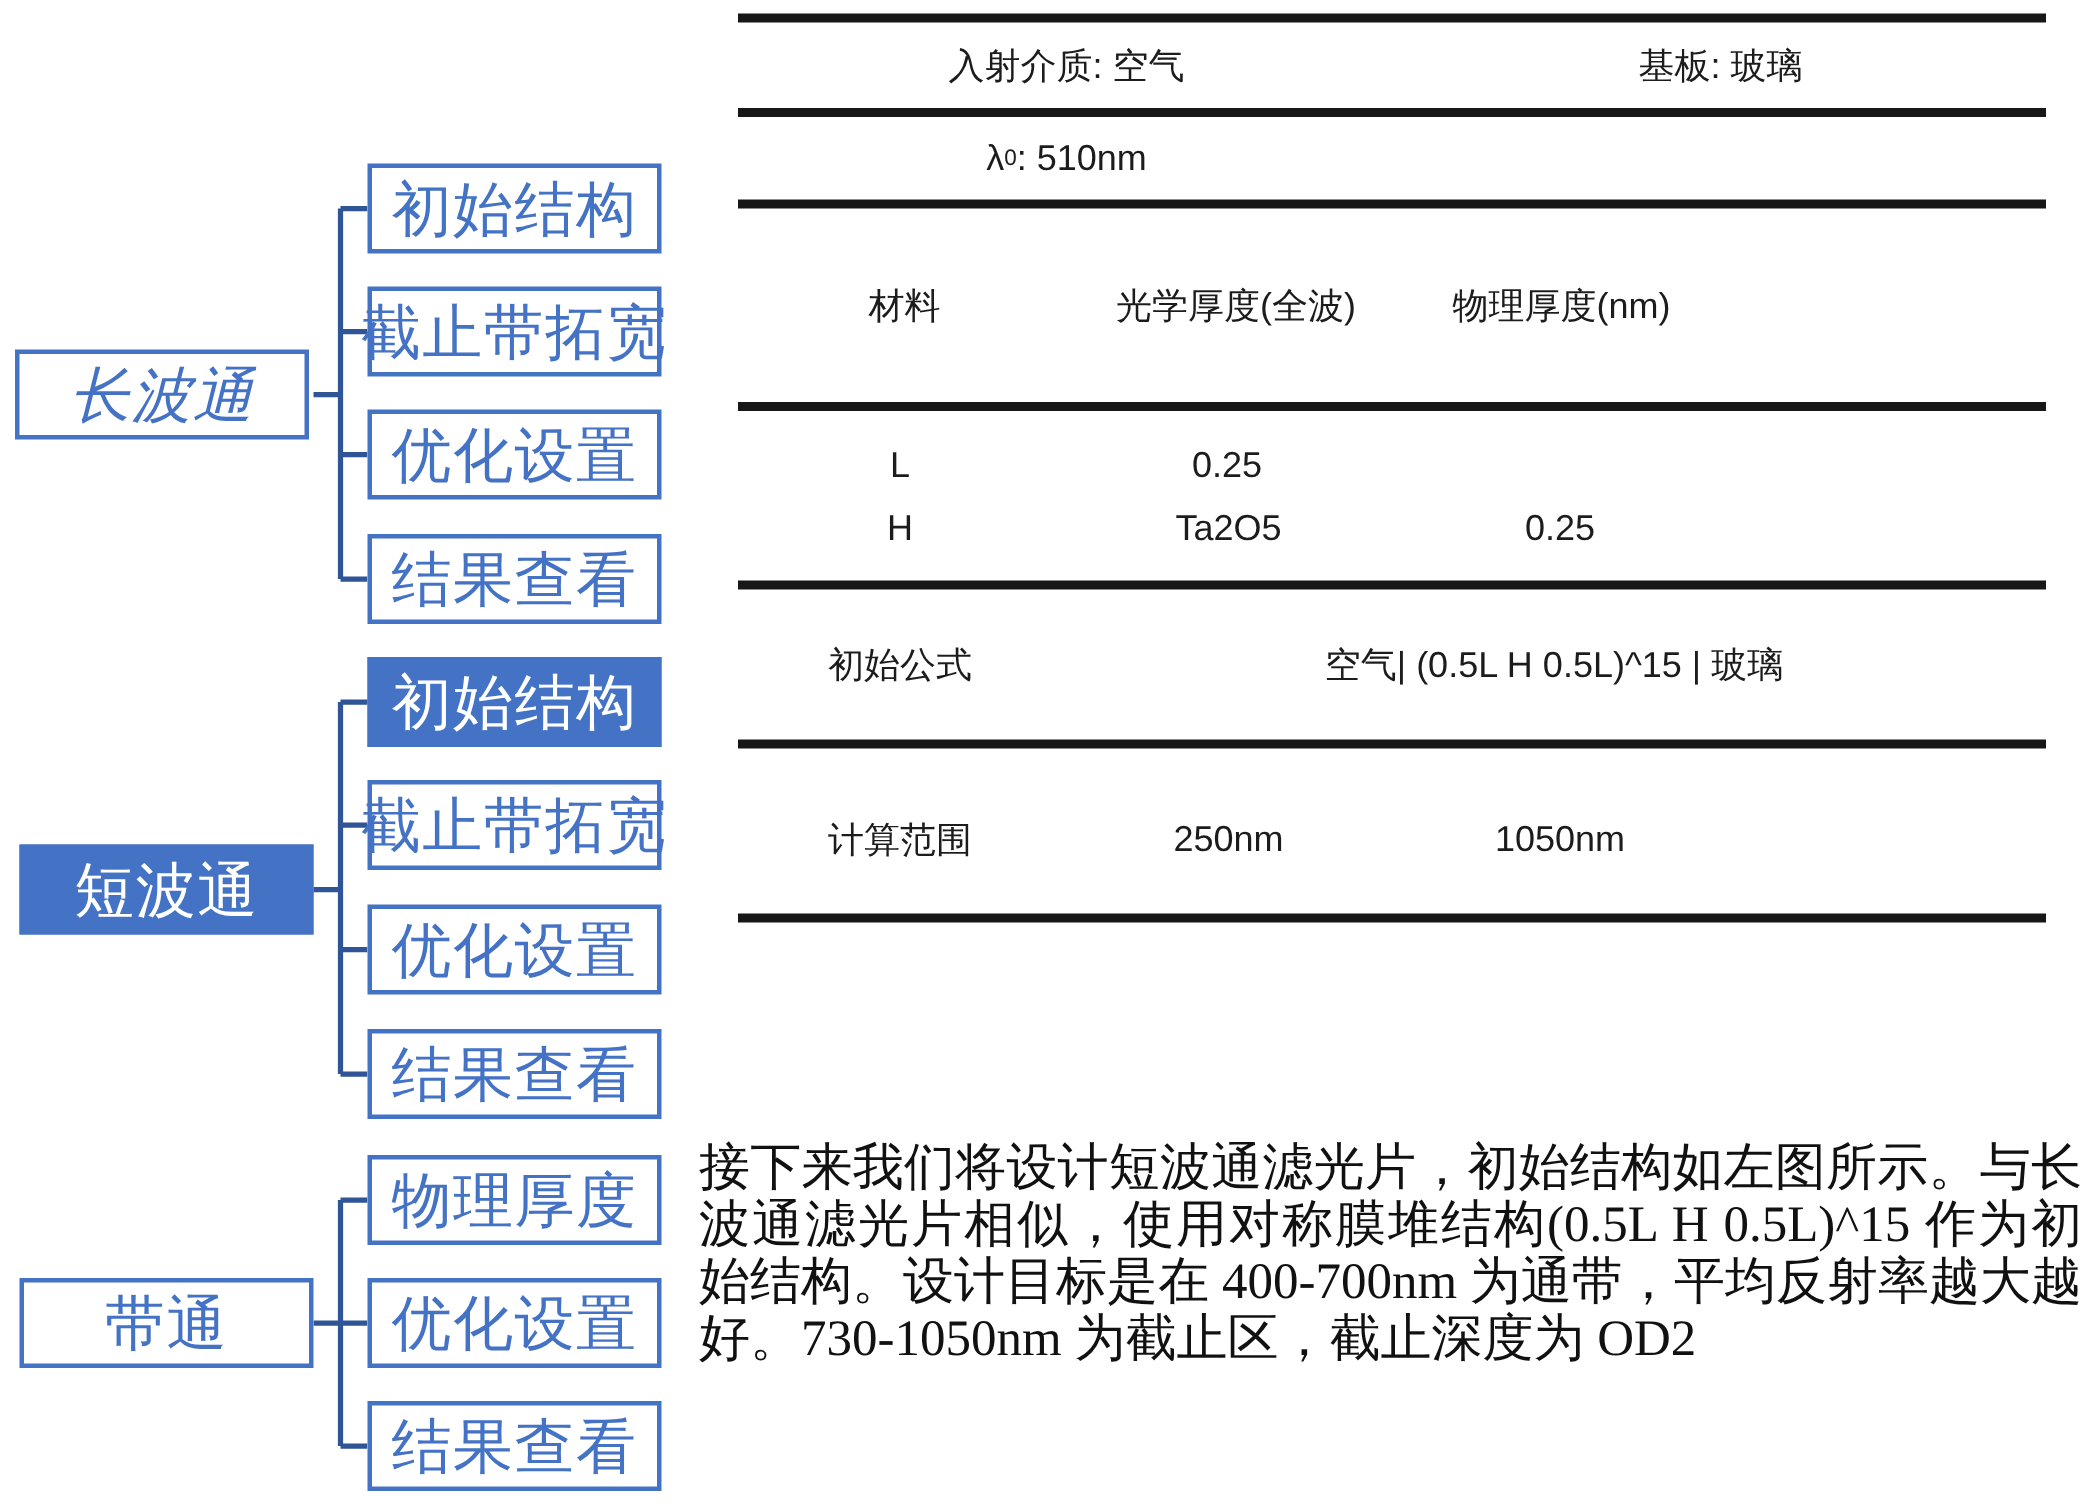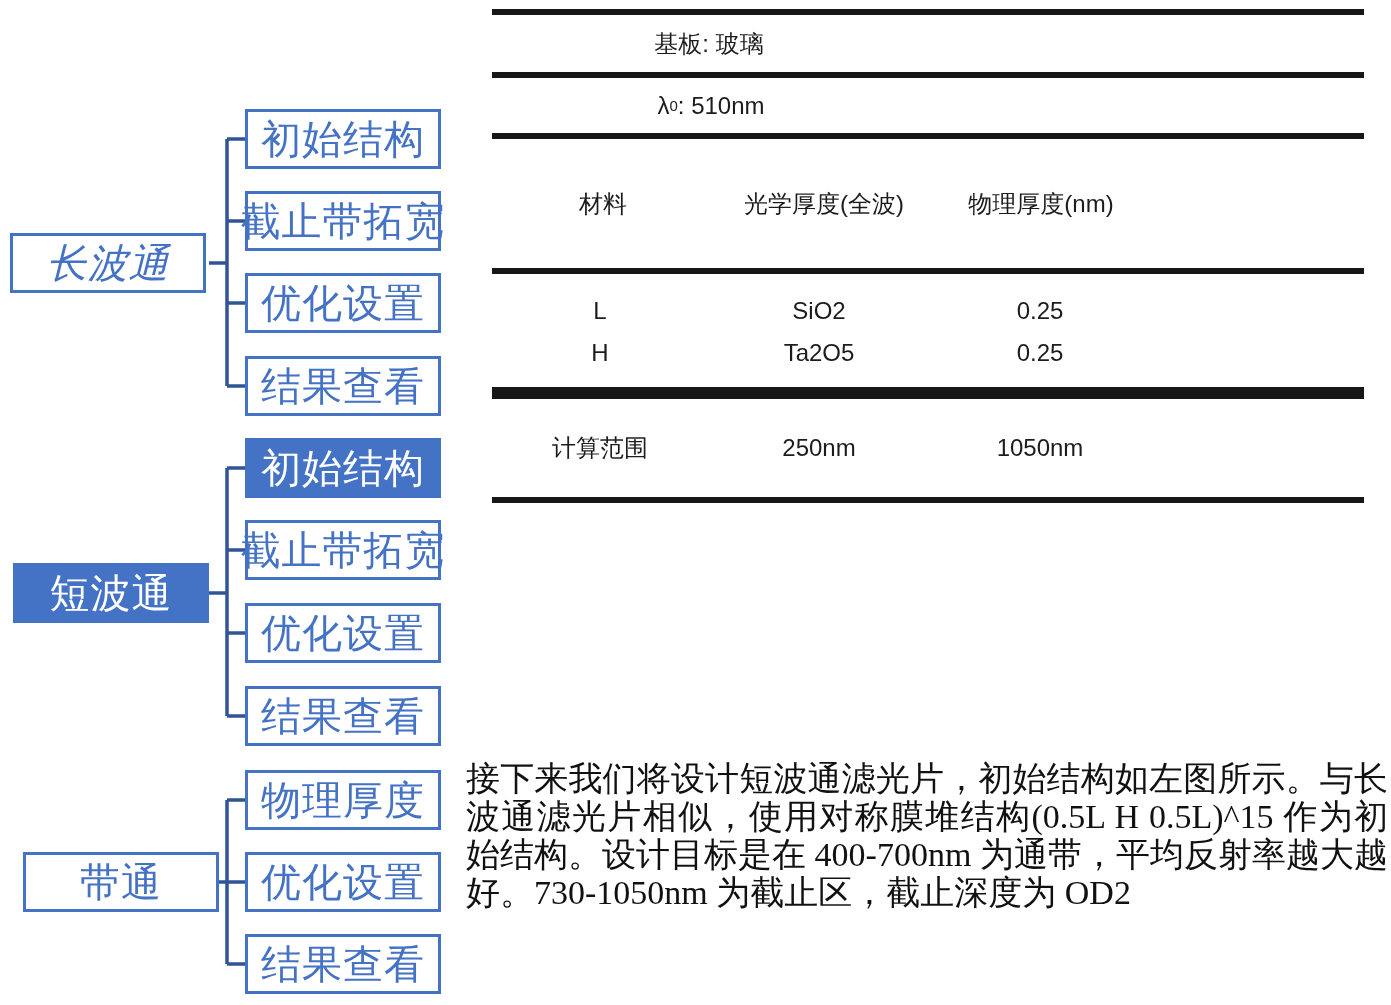--- a/index.html
+++ b/index.html
@@ -35,21 +35,21 @@
   .cell{display:flex;align-items:center;justify-content:center;text-align:center;box-sizing:border-box;}
   .c1{width:216px;}.c2{width:222px;}.c3{width:220px;}.c4{width:214px;}
   .half1{width:438px;}.half2{width:434px;}
   .span3{width:656px;}
   .rowA{height:57px;}
   .rowB{height:55px;}
   .rowHead{height:129px;}
   .databand{padding:16px 0 13px 0;}
   .dataRow{height:42px;display:flex;align-items:center;}
   .rowFormula{height:100px;}
-  .rowRange{height:98px;}
+  .rowRange{height:98px;margin-top:12px;}
   sub{font-size:15px;line-height:0;}
   
   .para{
     position:absolute;left:466px;top:760px;width:922px;
     margin:0;
     font-family:"Liberation Serif","DejaVu Serif",serif;
     font-size:34px;line-height:38px;color:#111111;
     text-align:justify;text-justify:inter-ideograph;
   }
 </style>
@@ -92,37 +92,38 @@
   <div class="node" style="left:245px;top:520px;">
     <span>截止带拓宽</span>
   </div>
   <div class="node" style="left:245px;top:603px;">
     <span>优化设置</span>
   </div>
   <div class="node" style="left:245px;top:686px;">
     <span>结果查看</span>
   </div>
 
-  <div class="node" style="left:13px;top:852px;margin-left:10px;">
+  <div class="node" style="left:13px;top:852px;">
     <span>带通</span>
   </div>
   <div class="node" style="left:245px;top:770px;">
     <span>物理厚度</span>
   </div>
   <div class="node" style="left:245px;top:852px;">
     <span>优化设置</span>
   </div>
   <div class="node" style="left:245px;top:934px;">
     <span>结果查看</span>
   </div>
 
   <div class="tbl">
     <div class="rule"></div>
 
     <div class="trow rowA">
+      <div class="cell half1">入射介质: 空气</div>
       <div class="cell half2">基板: 玻璃</div>
     </div>
     <div class="rule"></div>
 
     <div class="trow rowB">
       <div class="cell half1">
         <span>λ</span>
           <sub>0</sub>
           <span>: 510nm</span>
       </div>
@@ -133,33 +134,36 @@
     <div class="trow rowHead">
       <div class="cell c2">材料</div>
       <div class="cell c3">光学厚度(全波)</div>
       <div class="cell c4">物理厚度(nm)</div>
     </div>
     <div class="rule"></div>
 
     <div class="databand">
       <div class="dataRow">
         <div class="cell c1">L</div>
-        <div class="cell c2">SiO2</div>
         <div class="cell c3">0.25</div>
         <div class="cell c4"></div>
       </div>
       <div class="dataRow">
         <div class="cell c1">H</div>
         <div class="cell c2">Ta2O5</div>
         <div class="cell c3">0.25</div>
         <div class="cell c4"></div>
       </div>
     </div>
     <div class="rule"></div>
 
+    <div class="trow rowFormula">
+      <div class="cell c1">初始公式</div>
+      <div class="cell span3">空气| (0.5L H 0.5L)^15 | 玻璃</div>
+    </div>
     <div class="rule"></div>
 
     <div class="trow rowRange">
       <div class="cell c1">计算范围</div>
       <div class="cell c2">250nm</div>
       <div class="cell c3">1050nm</div>
       <div class="cell c4"></div>
     </div>
     <div class="rule"></div>
   </div>

